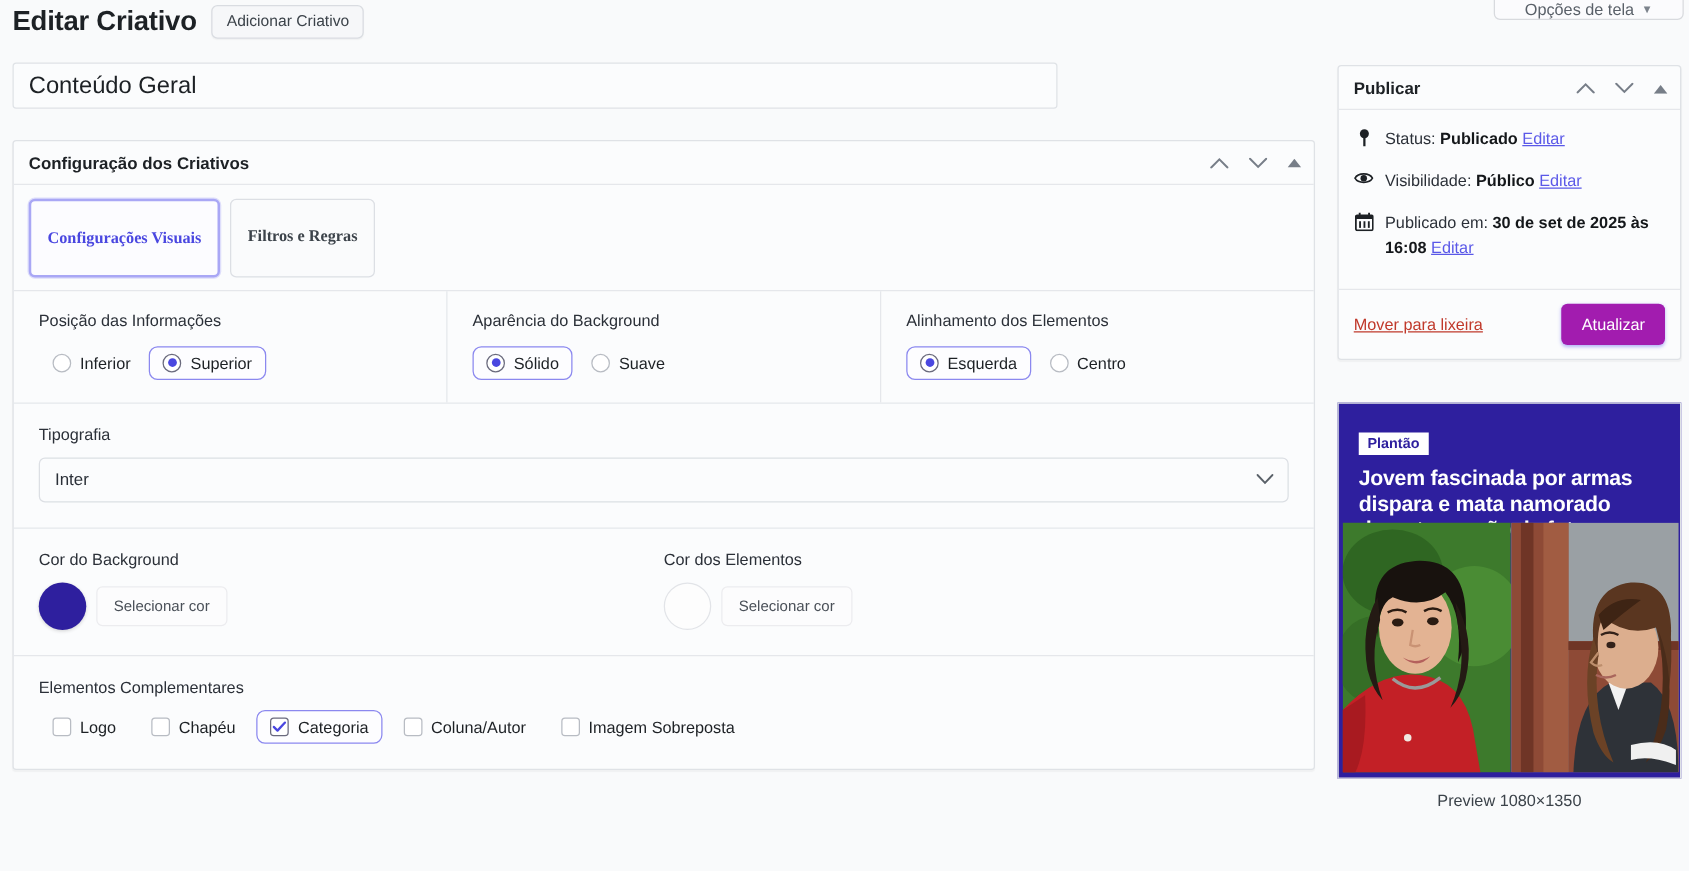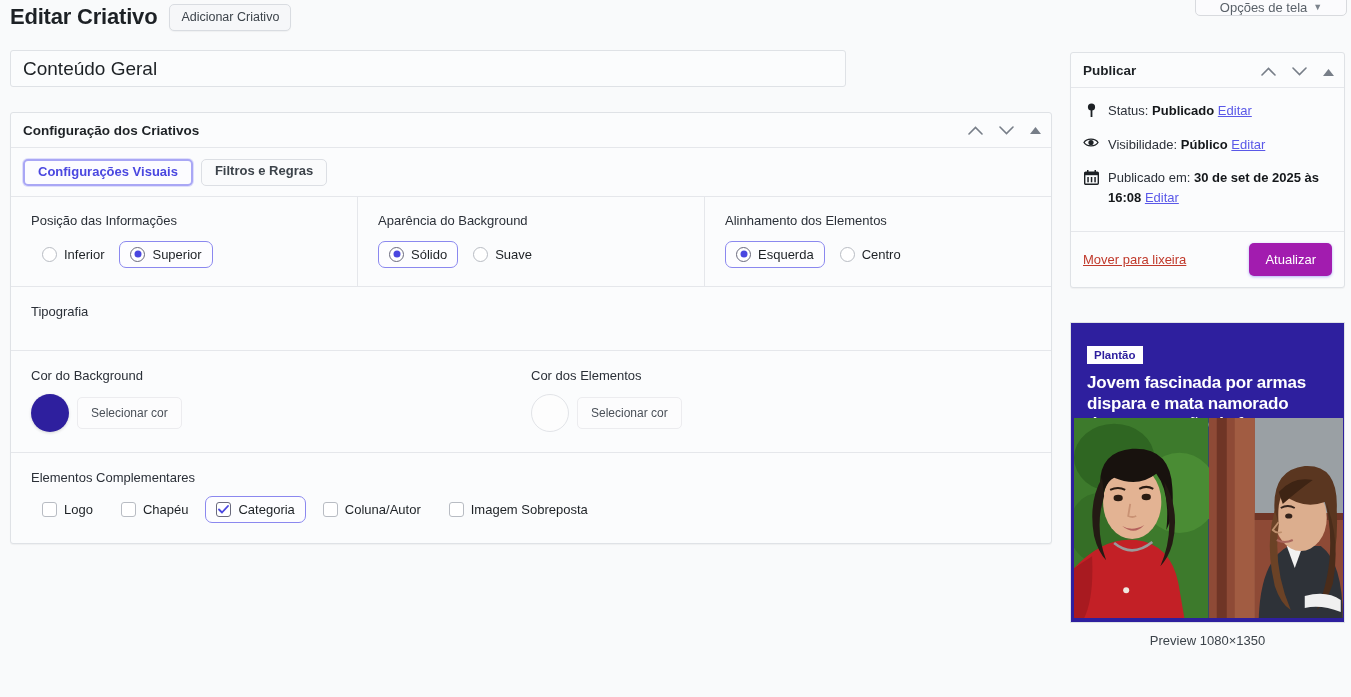--- a/index.html
+++ b/index.html
@@ -97,28 +97,29 @@
 
   
   .tabs {
     display: flex; gap: 8px;
     padding: 11px 12px 0 12px;
     border-bottom: 1px solid #e5e7eb;
     padding-bottom: 0;
   }
   .tab {
     font-size: 13px;
-    padding: 4px 13px;
+    padding: 22px 13px;
     border-radius: 5px;
     border: 1px solid #dcdfe4;
     background: #fafbfc;
     color: #3c434a;
     font-weight: bold;
     margin-bottom: 10px;
     line-height: 1.15;
+    font-family: Liberation Serif, serif;
   }
   .tab.active {
     color: #4a47e0;
     background: #fcfcff;
     border: 2px solid #a9a7f5;
     box-shadow: 0 0 0 1px rgba(169,167,245,0.35);
   }
 
   
   .opt-row {
@@ -441,20 +442,28 @@
             <span class="rdot"></span>
             <span>Centro</span>
           </label>
         </div>
       </div>
 
     </div>
 
     <div class="block">
       <div class="block-label">Tipografia</div>
+      <div class="select-wrap">
+        <div class="select-box">Inter</div>
+        <span class="select-caret">
+          <svg width="14" height="9" viewBox="0 0 14 9">
+              <path d="M1 1 L7 7.3 L13 1" stroke="#5a6169" stroke-width="1.5" fill="none" stroke-linecap="round"></path>
+            </svg>
+        </span>
+      </div>
     </div>
 
     <div class="block">
       <div class="colors-row">
         <div class="color-col">
           <div class="block-label">Cor do Background</div>
           <div class="color-ctl">
             <span class="swatch" id="sw0" style="background: rgb(46, 31, 158);"></span>
             <button class="pick-btn">Selecionar cor</button>
           </div>

